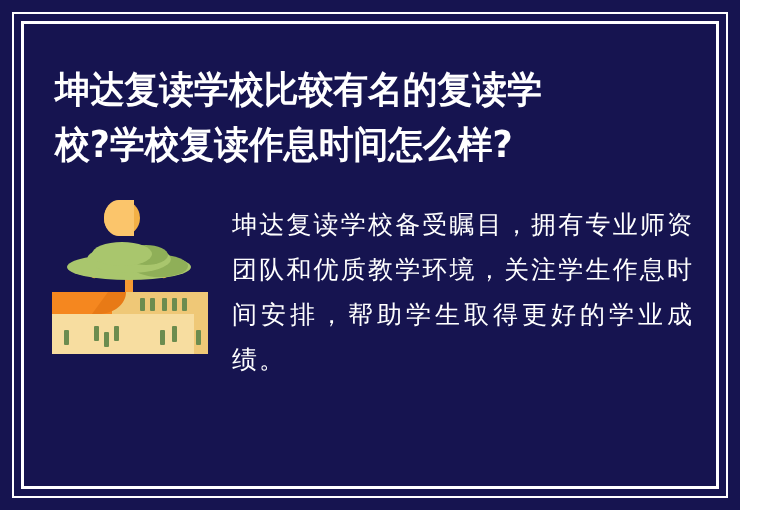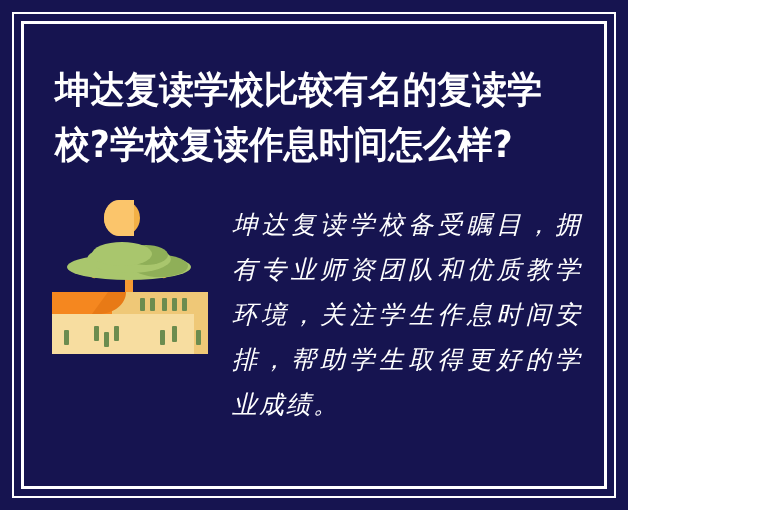--- a/index.html
+++ b/index.html
@@ -1,21 +1,21 @@
 <!DOCTYPE html>
 <html><head>
 <meta charset="utf-8">
 <style>
   html,body{margin:0;padding:0;}
   body{
     width:768px;height:510px;overflow:hidden;
     font-family:"Liberation Sans", sans-serif;
   }
   #poster{
-    position:relative;width:628px;height:510px;
+    position:relative;width:740px;height:510px;
     background:#161450;
     box-sizing:border-box;
   }
   
   .frame-outer{
     position:absolute;left:12px;top:12px;right:12px;bottom:12px;
     border:2px solid #ffffff;
     box-sizing:border-box;
     pointer-events:none;
   }
@@ -47,21 +47,20 @@
     width:180px;height:170px;position:relative;flex:0 0 180px;
   }
   .body-text{
     flex:1 1 auto;
     margin-left:12px;
     color:#ffffff;
     font-family:"DejaVu Serif","Liberation Serif",serif;
     font-size:25px;
     line-height:45px;
     letter-spacing:2px;
-    font-style:italic;
     text-align:justify;
     padding-top:10px;
   }
   
   .illus{position:absolute;left:0;top:0;width:180px;height:170px;}
   .sun{
     position:absolute;left:64px;top:8px;width:36px;height:36px;
     border-radius:50%;
     background:#F3B046;
   }

